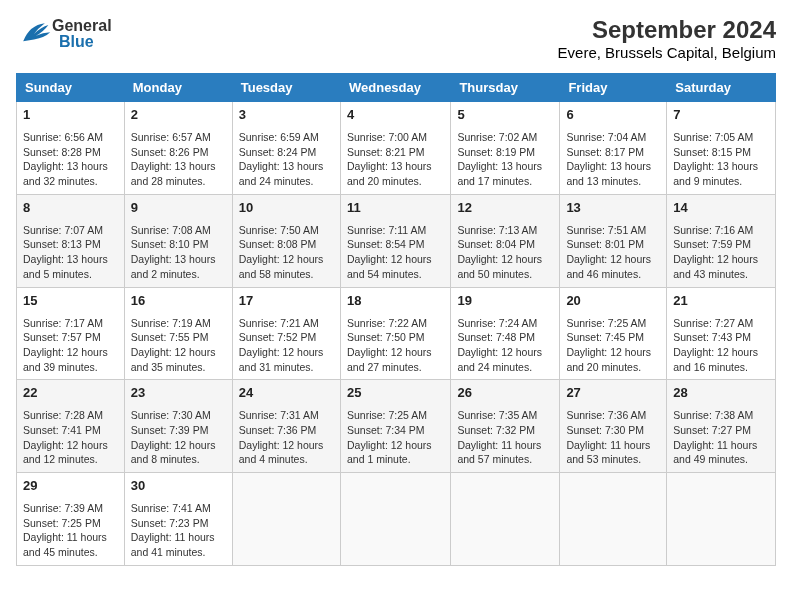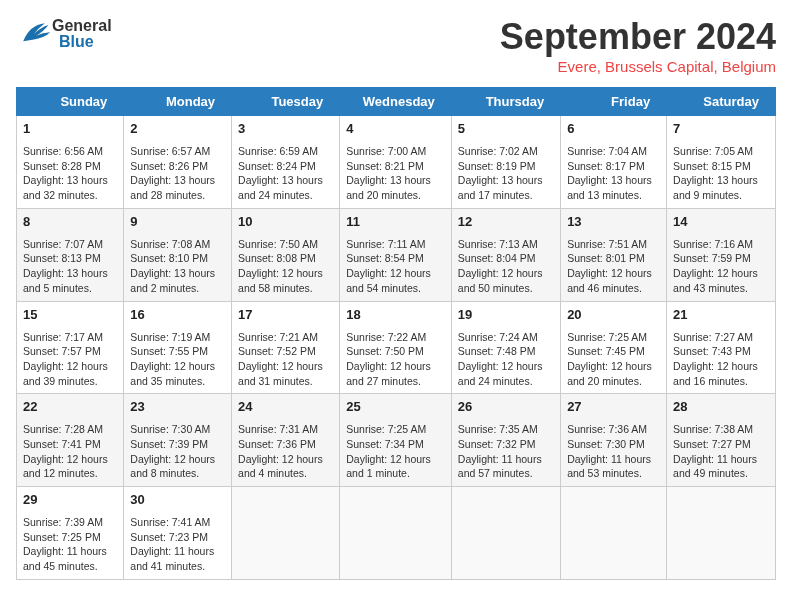--- a/index.html
+++ b/index.html
@@ -13,38 +13,38 @@
     .header-area {
       display: flex;
       justify-content: space-between;
       align-items: flex-start;
       margin-bottom: 12px;
     }
     .title-area {
       text-align: right;
     }
     .main-title {
-      font-size: 36px;
+      font-size: 24px;
       font-weight: bold;
       color: #333;
     }
     .subtitle {
       font-size: 15px;
-      color: #ef4444;
+      color: #000000;
     }
     .calendar {
       width: 100%;
       border-collapse: collapse;
       font-size: 11px;
     }
     .calendar thead th {
       background: #2a7dbf;
       color: #fff;
-      text-align: right;
-      padding: 6px 16px;
+      text-align: left;
+      padding: 6px 8px;
       font-size: 13px;
       font-weight: bold;
       border: 1px solid #2a7dbf;
     }
     .calendar tbody td {
       border: 1px solid #ccc;
       vertical-align: top;
       padding: 5px 6px;
       width: 113px;
       height: 80px;

